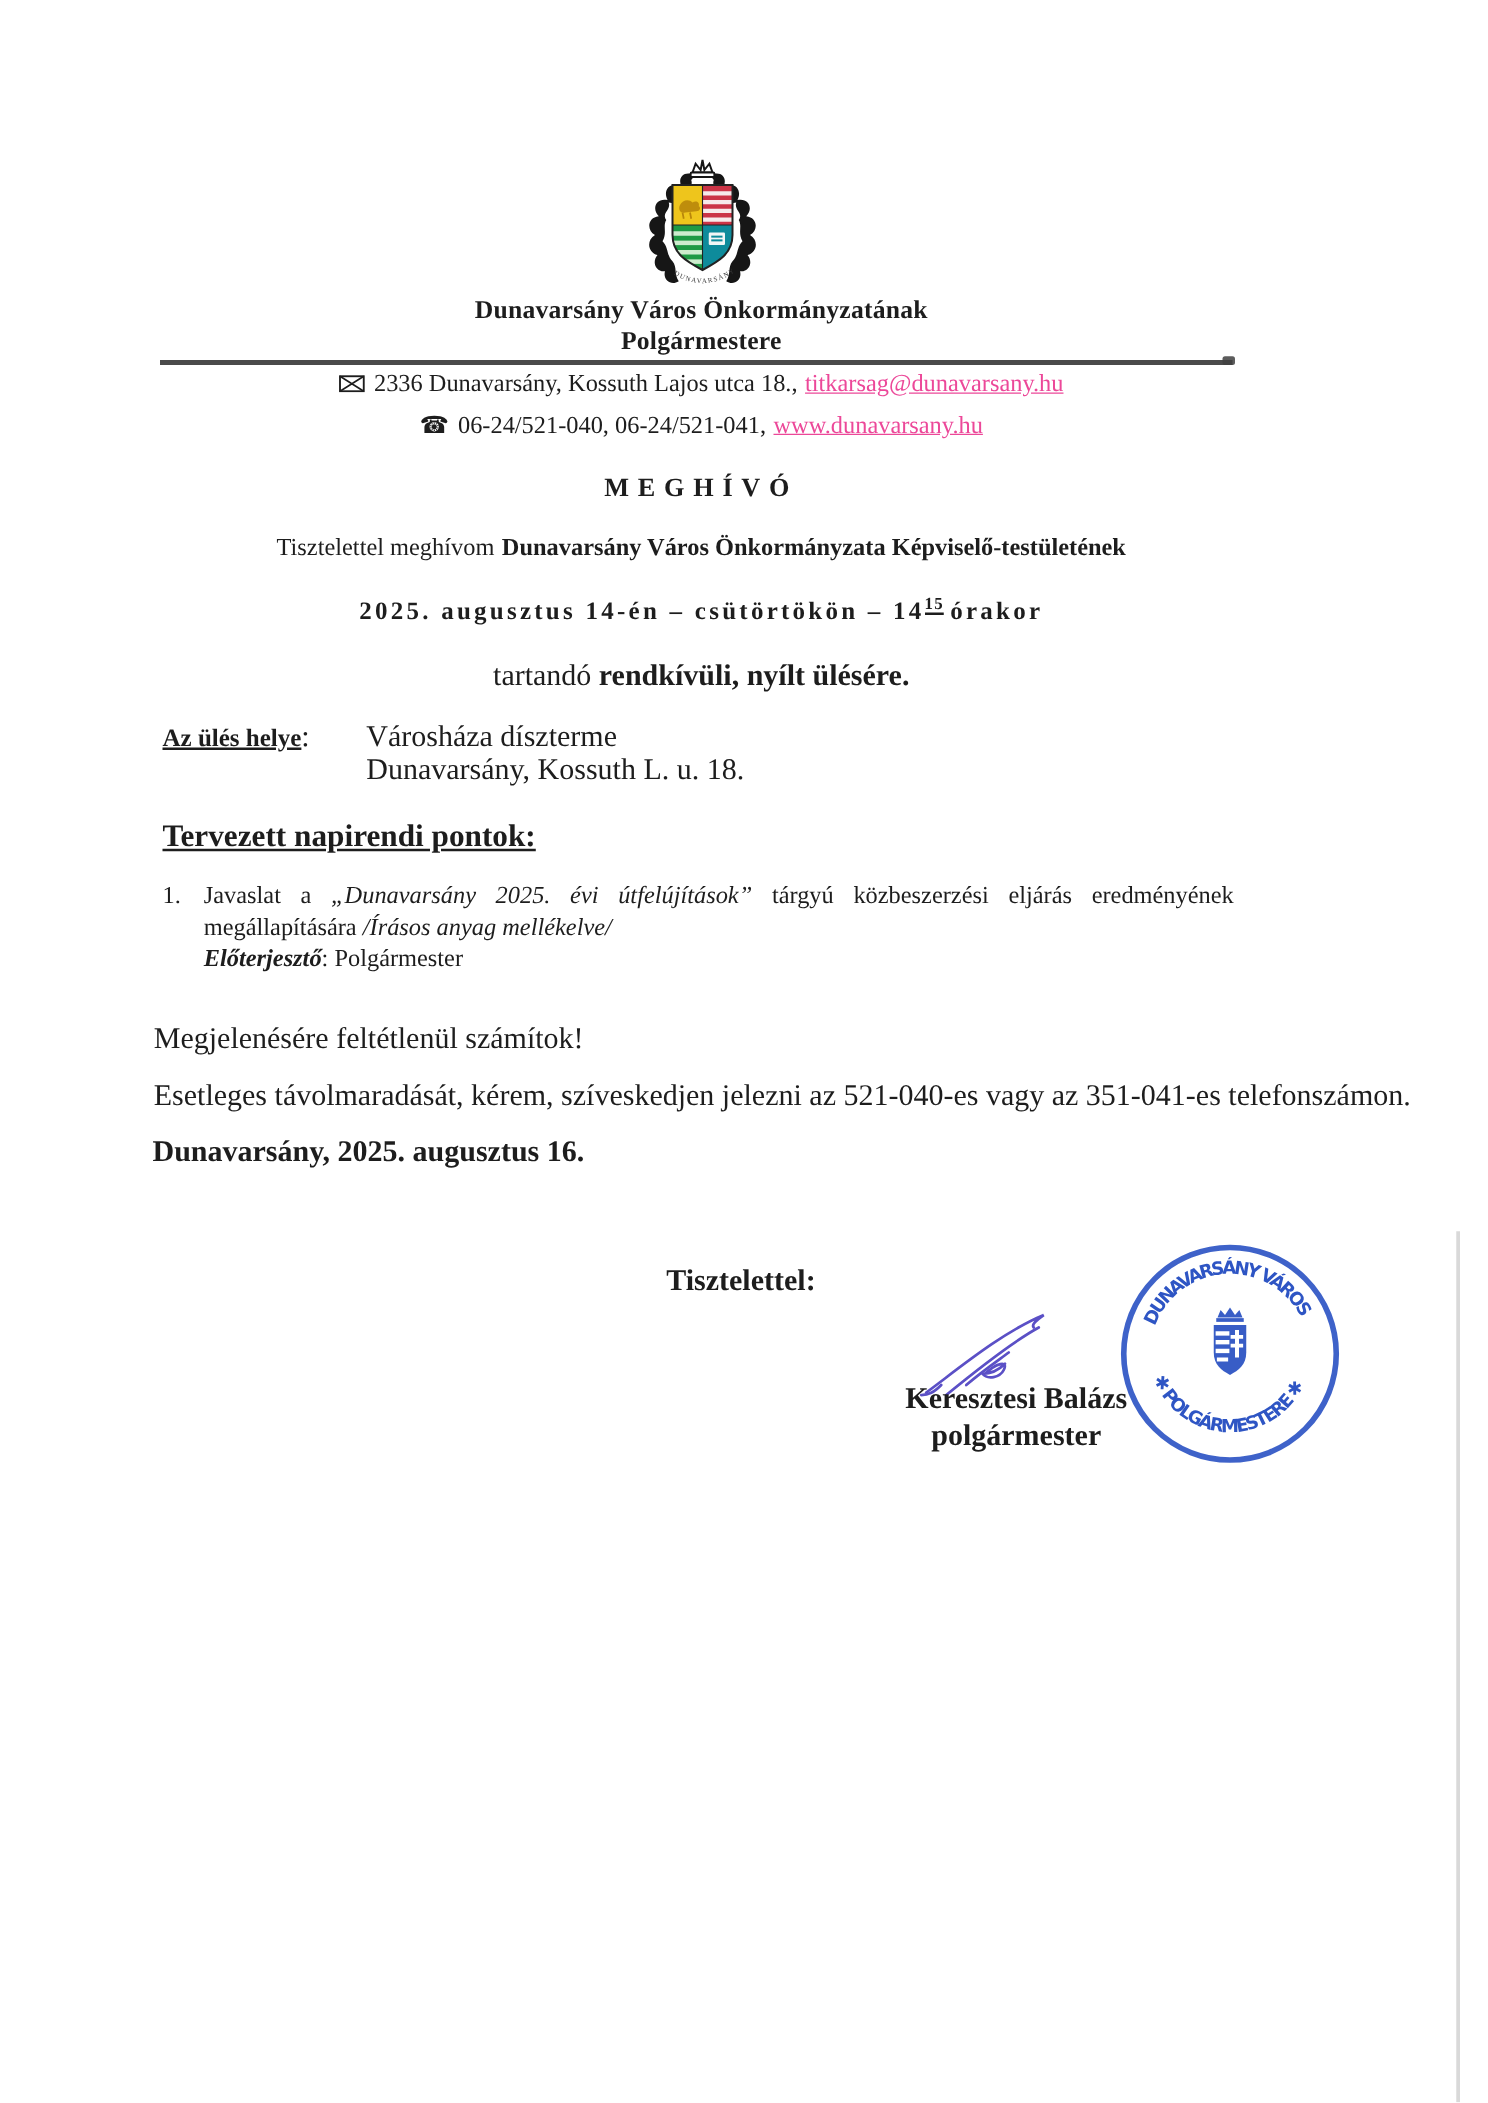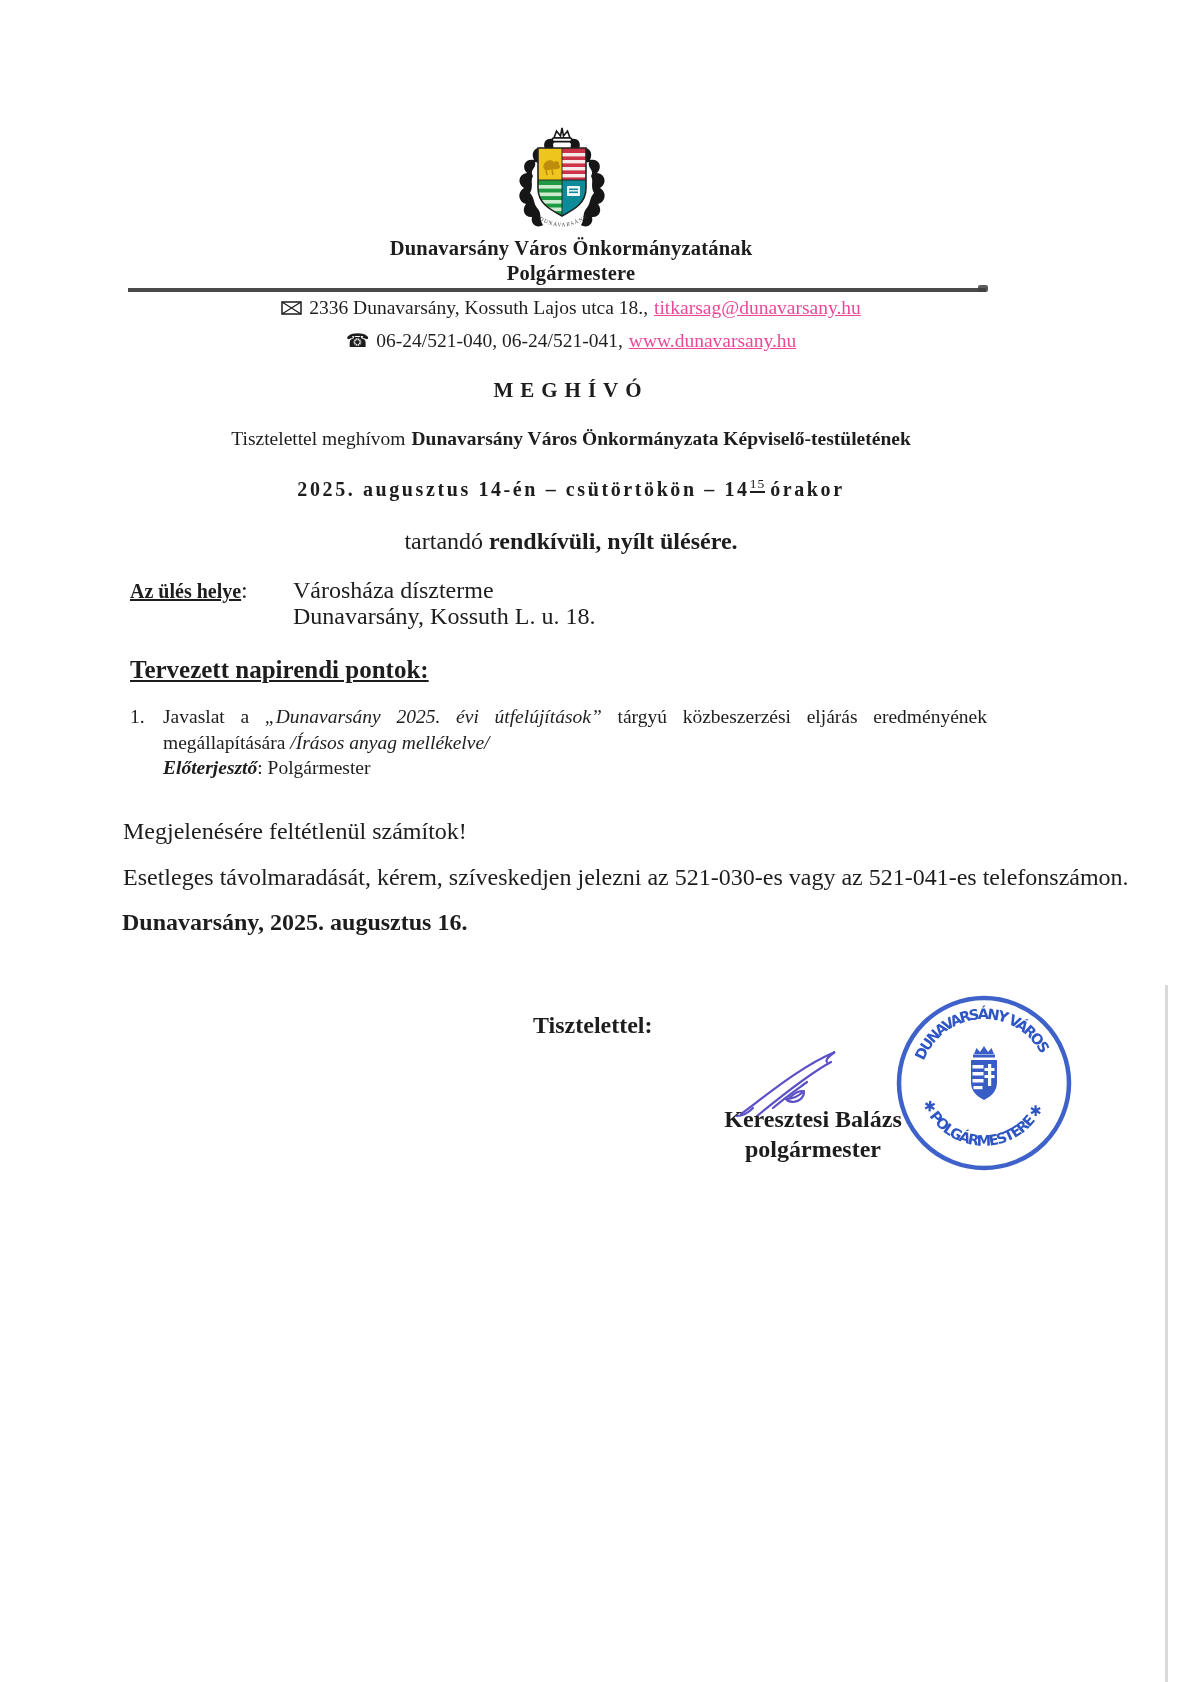--- a/index.html
+++ b/index.html
@@ -1,30 +1,30 @@
 <!DOCTYPE html>
 <html><head>
 <meta charset="utf-8">
 <style>
   html,body{margin:0;padding:0;background:#ffffff;}
   .page{position:relative;width:1190px;height:1682px;background:#ffffff;overflow:hidden;
         font-family:"Liberation Serif","DejaVu Serif",serif;color:#1d1d1d;}
   .abs{position:absolute;}
-  .center-col{position:absolute;left:10px;width:1122px;text-align:center;white-space:nowrap;}
+  .center-col{position:absolute;left:0;width:1122px;text-align:center;white-space:nowrap;}
   .b{font-weight:bold;}
   .i{font-style:italic;}
   .sz19{font-size:19.5px;}
   .sz20{font-size:24px;}
   .org{font-size:20.5px;font-weight:bold;letter-spacing:.2px;}
   .rule{position:absolute;left:128px;top:288px;width:858px;height:3.5px;background:#4a4a4a;}
   .rule-blob{position:absolute;left:978px;top:285px;width:10px;height:7px;background:#3f3f3f;border-radius:2px;opacity:.85;}
   a.link{color:#ec4899;text-decoration:underline;}
   .title{font-size:21px;font-weight:bold;letter-spacing:7px;}
   .dateline{font-size:20px;font-weight:bold;letter-spacing:2.6px;}
-  .sup15{display:inline-block;font-size:13.5px;font-weight:normal;transform:translateY(-8px);
+  .sup15{display:inline-block;font-size:13.5px;font-weight:bold;transform:translateY(-8px);
          border-bottom:2px solid #1d1d1d;line-height:1.05;letter-spacing:1px;}
   .gap-r{margin-right:6px;}
   .gap-l{margin-left:5px;}
   .venue-label{font-size:20px;font-weight:bold;text-decoration:underline;}
   .agenda-head{font-size:25px;font-weight:bold;text-decoration:underline;}
   .agenda{position:absolute;left:130px;top:704px;width:857px;display:flex;font-size:19.5px;line-height:25.5px;}
   .agenda-num{width:33px;flex:0 0 33px;}
   .agenda-body{flex:1;text-align:justify;text-align-last:left;}
   .nowrap{white-space:nowrap;}
   .sig-block{position:absolute;left:705px;top:1106px;width:216px;text-align:center;}
@@ -115,21 +115,21 @@
 
   <div class="agenda">
     <div class="agenda-num">1.</div>
     <div class="agenda-body">
       <span>Javaslat a </span><span class="i">„Dunavarsány 2025. évi útfelújítások”</span><span> tárgyú közbeszerzési eljárás eredményének megállapítására </span><span class="i">/Írásos anyag mellékelve/</span><br>
       <span class="b i">Előterjesztő</span><span>: Polgármester</span>
     </div>
   </div>
 
   <div class="abs sz20 nowrap" style="left:123px;top:818px;text-align:right;">Megjelenésére feltétlenül számítok!</div>
-  <div class="abs sz20 nowrap" style="left:123px;top:864px;">Esetleges távolmaradását, kérem, szíveskedjen jelezni az 521-030-es vagy az 521-041-es telefonszámon.</div>
+  <div class="abs sz20 nowrap" style="left:123px;top:864px;">Esetleges távolmaradását, kérem, szíveskedjen jelezni az 521-040-es vagy az 351-041-es telefonszámon.</div>
   <div class="abs sz20 b nowrap" style="left:122px;top:909px;">Dunavarsány, 2025. augusztus 16.</div>
 
   <div class="abs sz20 b nowrap" style="left:533px;top:1012px;">Tisztelettel:</div>
 
   <svg class="abs" style="left:735px;top:1050px;" width="105" height="70" viewBox="0 0 105 70">
     <g stroke="#5b50c6" stroke-width="2.2" fill="none" stroke-linecap="round">
       <path d="M6,64 C28,48 66,16 100,2 C94,6 90,10 92,12"></path>
       <path d="M22,66 C44,48 74,24 96,12"></path>
       <path d="M38,58 C52,46 64,38 72,32"></path>
       <path d="M52,50 c10,-10 20,-12 16,-4 c-3,6 -13,8 -17,3 c6,0 13,-3 18,-8"></path>

